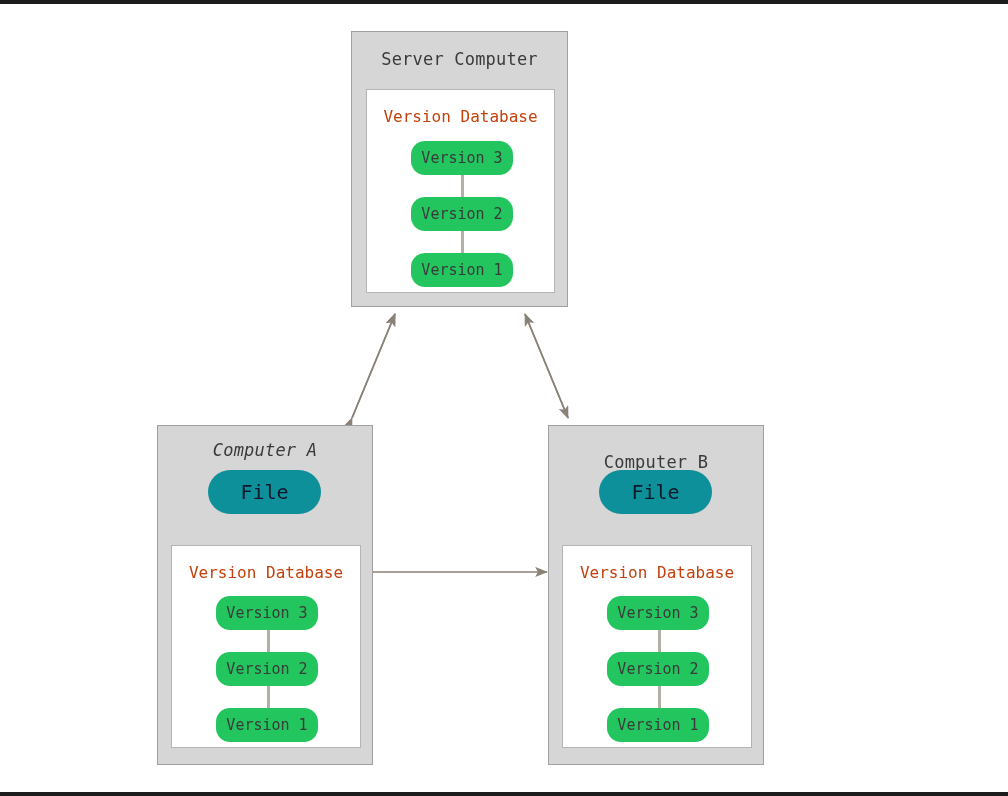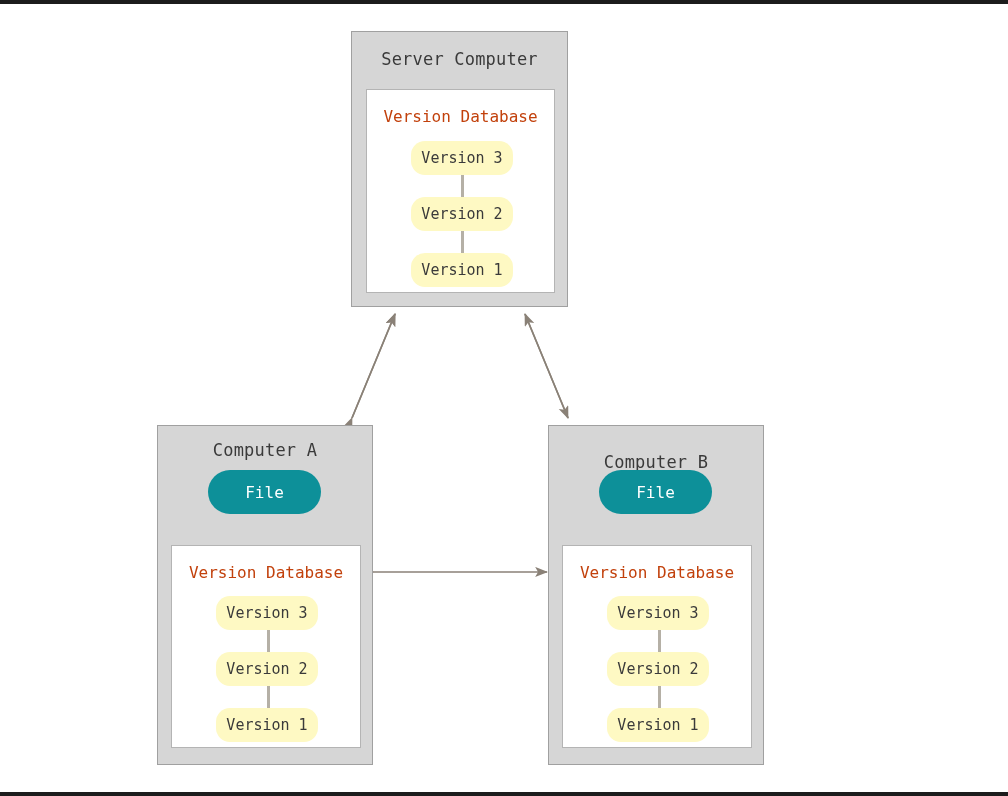--- a/index.html
+++ b/index.html
@@ -58,42 +58,42 @@
     left: 0;
     right: 0;
     text-align: center;
     color: #c2410c;
     font-size: 16px;
     white-space: nowrap;
   }
   
   .version-pill {
     position: absolute;
-    background: #fef9c3;
+    background: #22c55e;
     border-radius: 14px;
     color: #3a3a3a;
     font-size: 15px;
     display: flex;
     align-items: center;
     justify-content: center;
     box-sizing: border-box;
     white-space: nowrap;
   }
   .pill-connector {
     position: absolute;
     width: 3px;
     background: #b5b0a6;
   }
   
   .file-pill {
     position: absolute;
     background: #0d9099;
     border-radius: 22px;
-    color: #ffffff;
-    font-size: 16px;
+    color: #0f172a;
+    font-size: 20px;
     display: flex;
     align-items: center;
     justify-content: center;
     box-sizing: border-box;
     white-space: nowrap;
   }
   svg.arrows {
     position: absolute;
     left: 0;
     top: 0;
@@ -141,21 +141,21 @@
         <div class="pill-connector" style="left:93.5px; top:85px; height:22px;"></div>
 
         <div class="version-pill" style="left:44px; top:107px; width:102px; height:34px;">Version 2</div>
         <div class="pill-connector" style="left:93.5px; top:141px; height:22px;"></div>
 
         <div class="version-pill" style="left:44px; top:163px; width:102px; height:34px;">Version 1</div>
       </div>
     </div>
 
     <div class="computer-box" style="left:157px; top:421px; width:216px; height:340px;">
-      <div class="box-title" style="top:14px;">Computer A</div>
+      <div class="box-title" style="top:14px;font-style:italic;">Computer A</div>
 
       <div class="file-pill" style="left:50px; top:44px; width:113px; height:44px;">File</div>
 
       <div class="vdb-box" style="left:13px; top:119px; width:190px; height:203px;">
         <div class="vdb-title" style="top:17px;">Version Database</div>
 
         <div class="version-pill" style="left:44px; top:50px; width:102px; height:34px;">Version 3</div>
         <div class="pill-connector" style="left:94.5px; top:84px; height:22px;"></div>
 
         <div class="version-pill" style="left:44px; top:106px; width:102px; height:34px;">Version 2</div>

